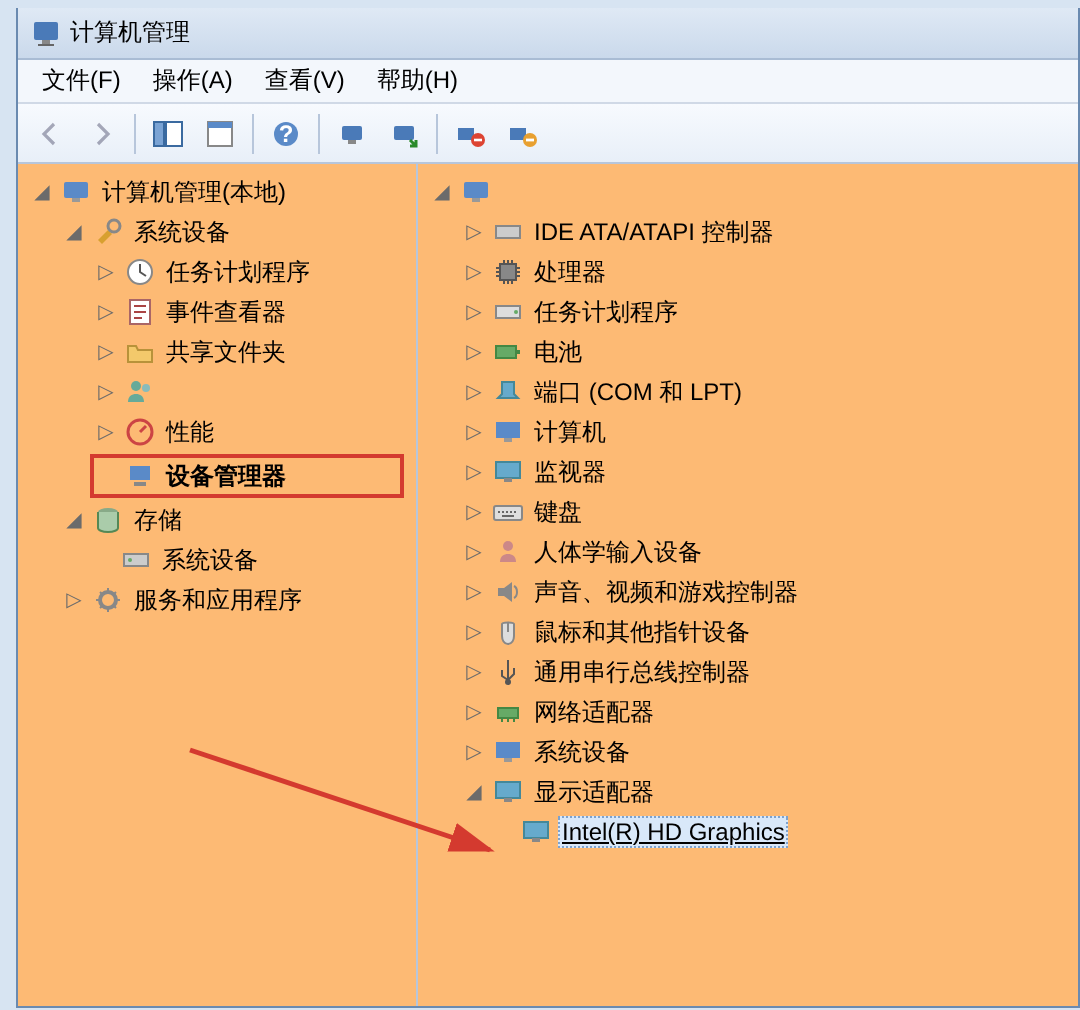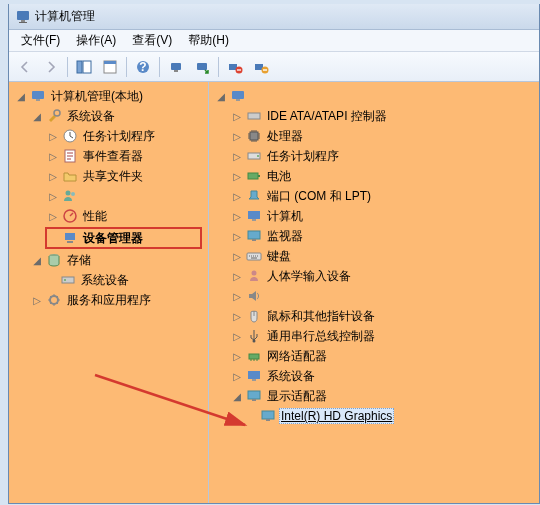--- a/index.html
+++ b/index.html
@@ -319,20 +319,21 @@
           <span class="nlabel">人体学输入设备</span>
         </div>
       <div class="node" style="padding-left:18px">
           <span class="exp">▷</span>
           <span class="nicon">
             <svg viewBox="0 0 16 16">
               <path d="M3 6v4h3l4 3V3L6 6z" fill="#888"></path>
               <path d="M11 5c2 1 2 5 0 6" stroke="#888" fill="none"></path>
             </svg>
           </span>
+          <span class="nlabel">声音、视频和游戏控制器</span>
         </div>
       <div class="node" style="padding-left:18px">
           <span class="exp">▷</span>
           <span class="nicon">
             <svg viewBox="0 0 16 16">
               <path d="M5 4c0-1 6-1 6 0v6c0 2-1 4-3 4s-3-2-3-4z" fill="#ddd" stroke="#888"></path>
               <path d="M8 3v5" stroke="#888"></path>
             </svg>
           </span>
           <span class="nlabel">鼠标和其他指针设备</span>

